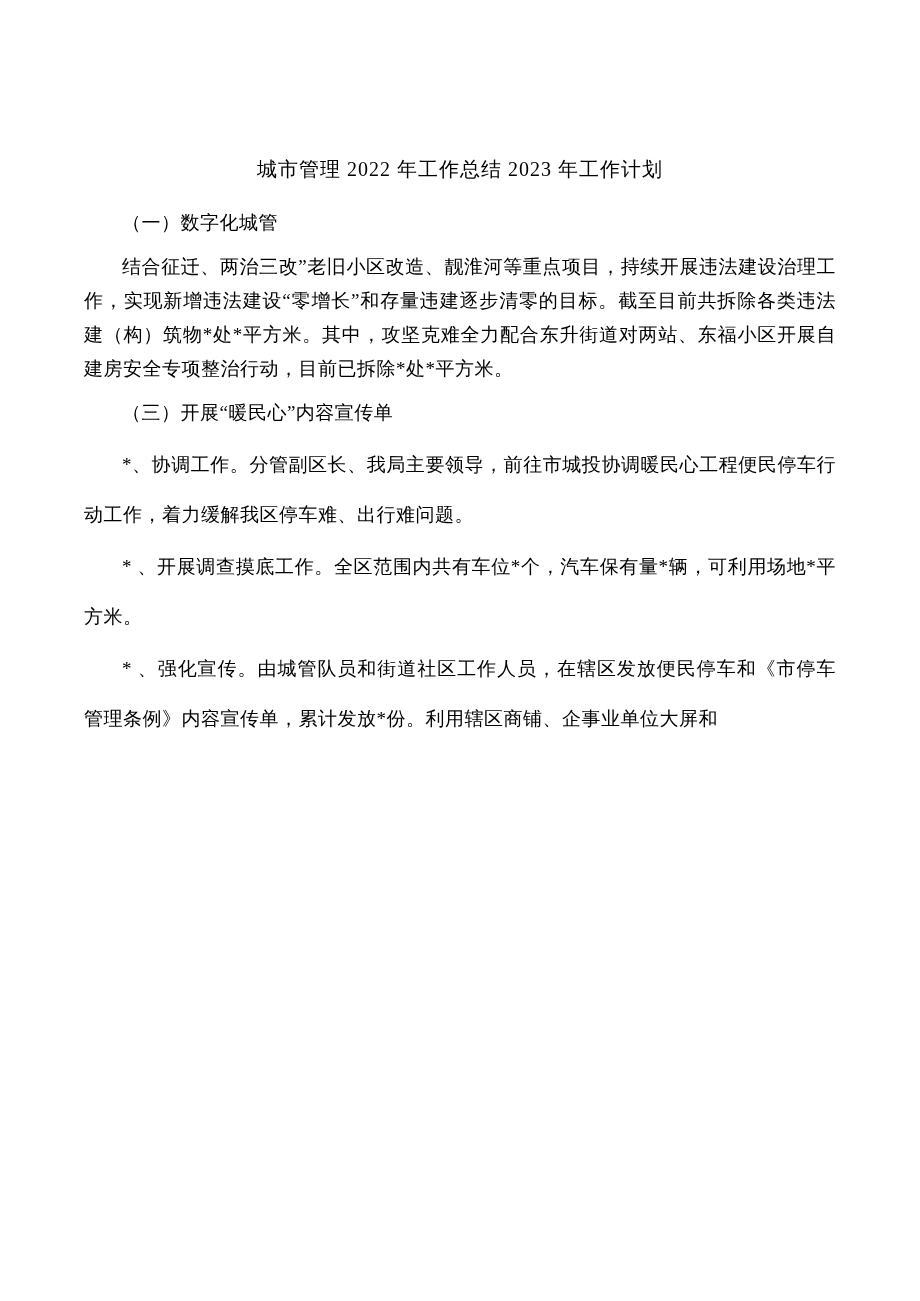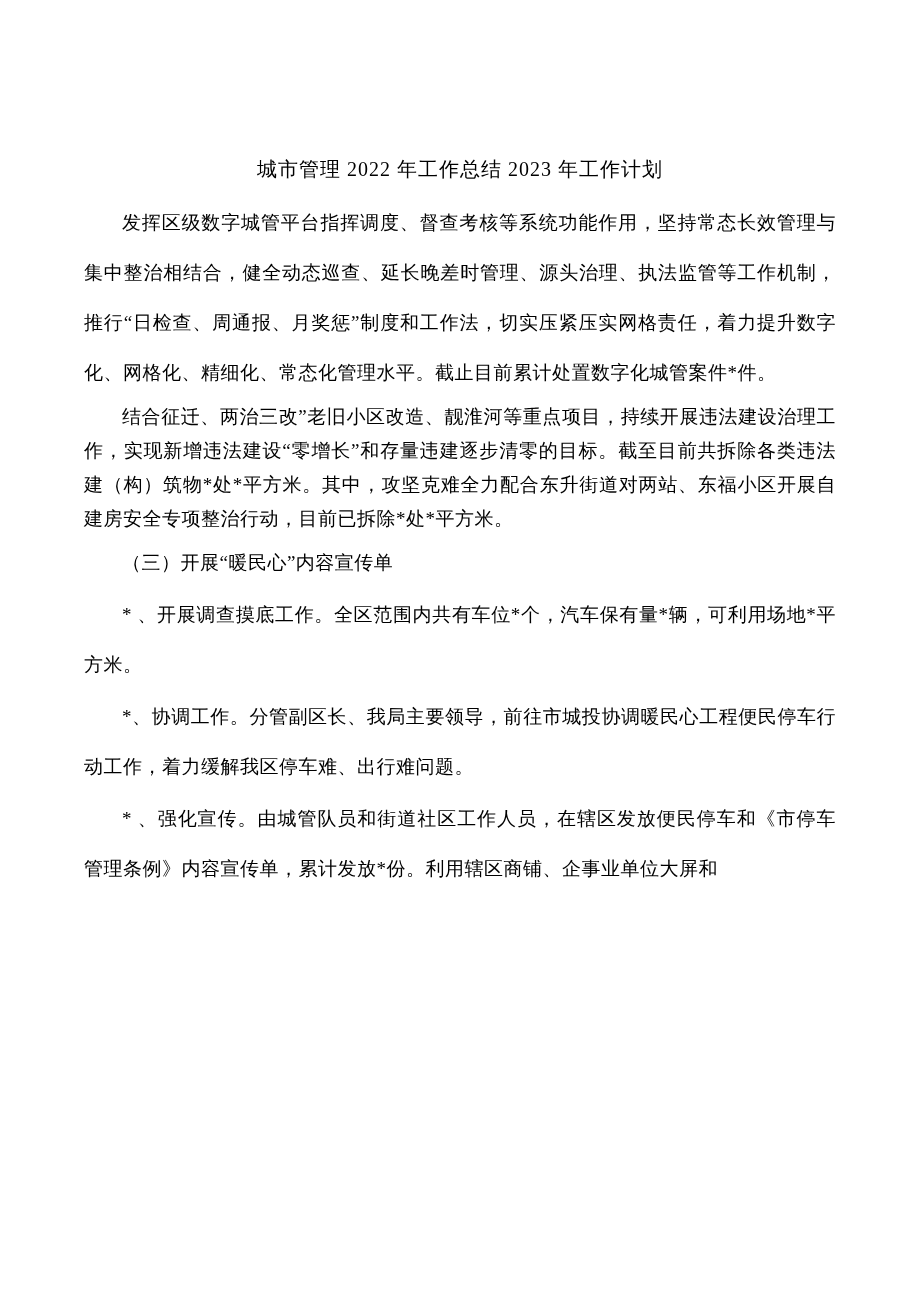--- a/index.html
+++ b/index.html
@@ -38,27 +38,27 @@
     font-family: Liberation Serif, serif;
   }
 </style>
 </head>
 <body>
 
 <div class="page">
   <h1 class="doc-title">城市管理 2022 年工作总结 2023 年工作计划</h1>
 
 
+  <p class="para">（一）数字化城管</p>
 
-  <p class="para">发挥区级数字城管平台指挥调度、督查考核等系统功能作用，坚持常态长效管理与集中整治相结合，健全动态巡查、延长晚差时管理、源头治理、执法监管等工作机制，推行“日检查、周通报、月奖惩”制度和工作法，切实压紧压实网格责任，着力提升数字化、网格化、精细化、常态化管理水平。截止目前累计处置数字化城管案件*件。</p>
 
 
   <p class="para tight">结合征迁、两治三改”老旧小区改造、靓淮河等重点项目，持续开展违法建设治理工作，实现新增违法建设“零增长”和存量违建逐步清零的目标。截至目前共拆除各类违法建（构）筑物*处*平方米。其中，攻坚克难全力配合东升街道对两站、东福小区开展自建房安全专项整治行动，目前已拆除*处*平方米。</p>
 
   <p class="para">（三）开展“暖民心”内容宣传单</p>
 
 
+  <p class="para">*、协调工作。分管副区长、我局主要领导，前往市城投协调暖民心工程便民停车行动工作，着力缓解我区停车难、出行难问题。</p>
+
   <p class="para">* 、开展调查摸底工作。全区范围内共有车位*个，汽车保有量*辆，可利用场地*平方米。</p>
-
-  <p class="para">*、协调工作。分管副区长、我局主要领导，前往市城投协调暖民心工程便民停车行动工作，着力缓解我区停车难、出行难问题。</p>
 
   <p class="para">* 、强化宣传。由城管队员和街道社区工作人员，在辖区发放便民停车和《市停车管理条例》内容宣传单，累计发放*份。利用辖区商铺、企事业单位大屏和</p>
 </div>
 
 </body></html>

